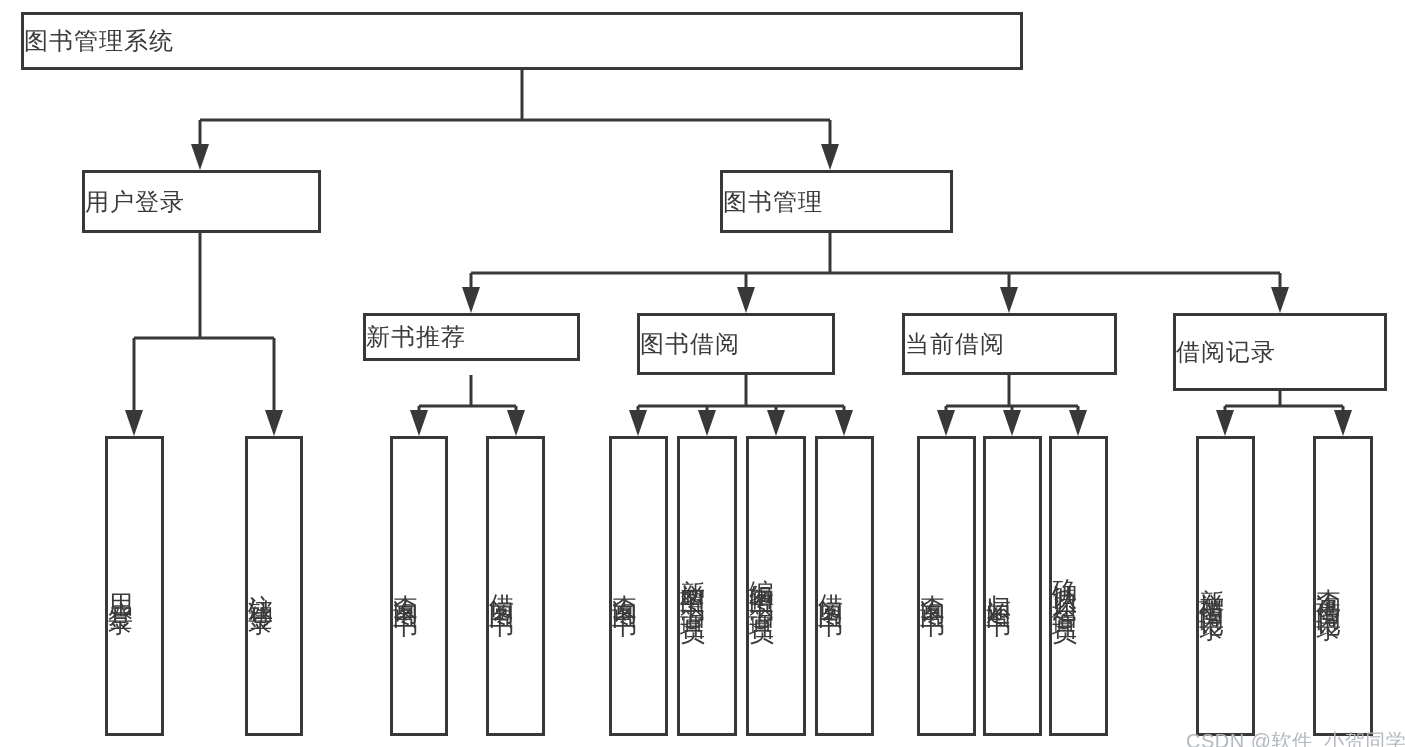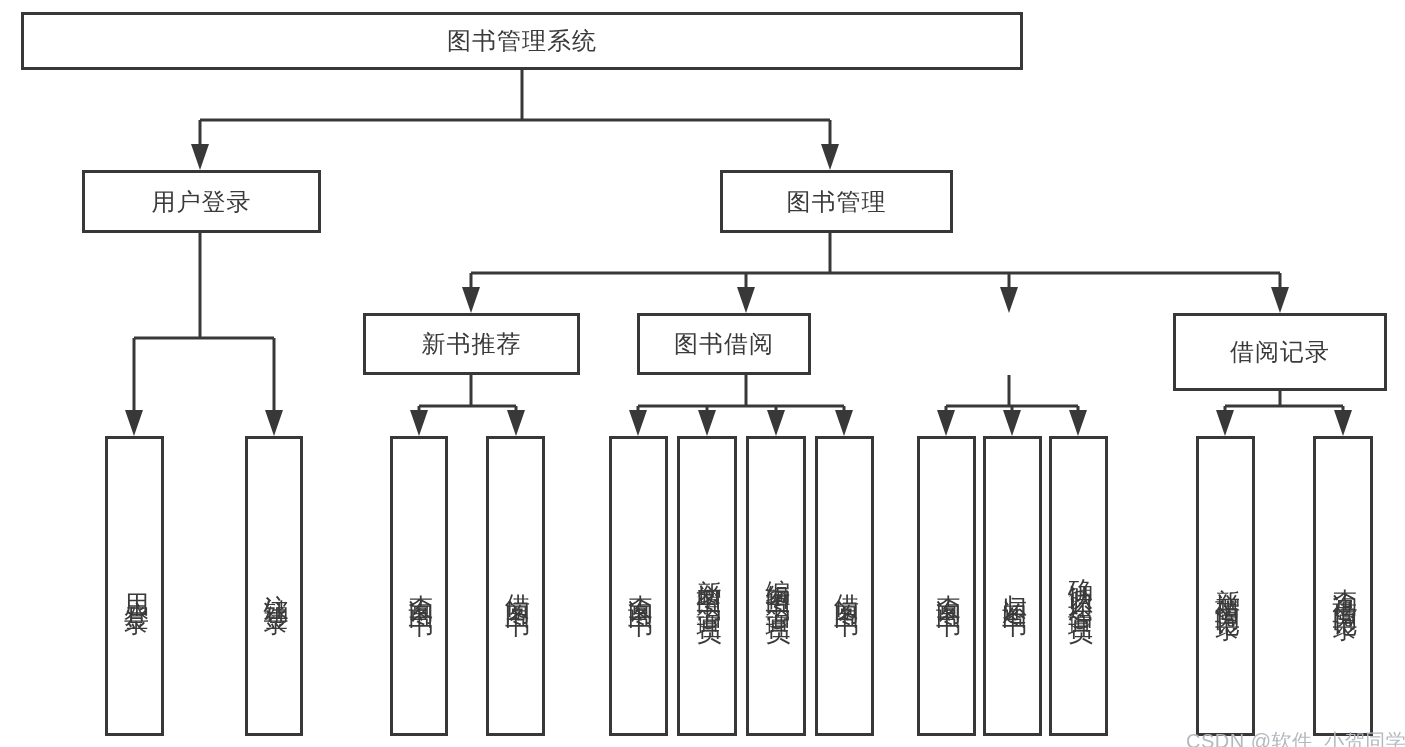--- a/index.html
+++ b/index.html
@@ -22,23 +22,21 @@
     left:0; top:0;
     pointer-events:none;
   }
   .box{
     position:absolute;
     box-sizing:border-box;
     border:3px solid var(--line);
     background:var(--bg);
     display:flex;
     align-items:center;
-    justify-content:center;
     color:var(--text);
-    font-family:Liberation Mono, monospace;
   }
   .hbox{
     font-size:24px;
     letter-spacing:1px;
     white-space:nowrap;
   }
   .vbox{
     font-size:25px;
   }
   .vbox span{
@@ -122,25 +120,28 @@
     <span>图书管理系统</span>
   </div>
 
   <div class="box hbox" style="left:82px;top:170px;width:239px;height:63px">
     <span>用户登录</span>
   </div>
   <div class="box hbox" style="left:720px;top:170px;width:233px;height:63px">
     <span>图书管理</span>
   </div>
 
-  <div class="box hbox" style="left:363px;top:313px;width:217px;height:62px">
+  <div class="box hbox" style="left:363px;top:313px;width:217px;height:48px">
     <span>新书推荐</span>
   </div>
-  <div class="box hbox" style="left:637px;top:313px;width:174px;height:62px">
+  <div class="box hbox" style="left:637px;top:313px;width:198px;height:62px">
     <span>图书借阅</span>
+  </div>
+  <div class="box hbox" style="left:902px;top:313px;width:215px;height:62px">
+    <span>当前借阅</span>
   </div>
   <div class="box hbox" style="left:1173px;top:313px;width:214px;height:78px">
     <span>借阅记录</span>
   </div>
 
   <div class="box vbox" style="left:105px;top:436px;width:59px;height:300px">
     <span>用户登录</span>
   </div>
   <div class="box vbox" style="left:245px;top:436px;width:58px;height:300px">
     <span>注销登录</span>

